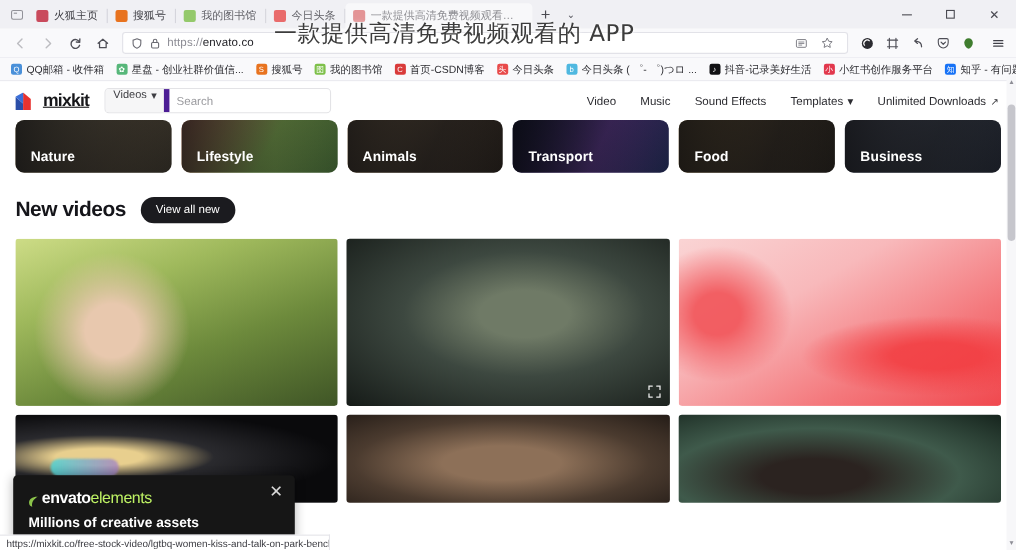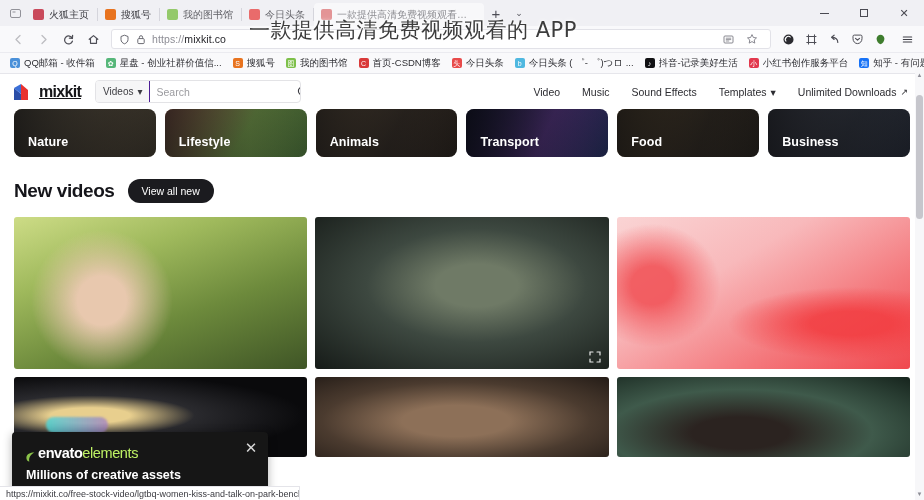--- a/index.html
+++ b/index.html
@@ -117,22 +117,22 @@
     background:#fff; gap: 14px;
   }
   .logo { display:flex; align-items:center; gap:4px; flex:0 0 auto; }
   .logo-mark { display:flex; align-items:flex-end; height:16px; gap:1px; }
   .logo-text { font-size:16px; font-weight:700; color:#17171a; letter-spacing:-.7px;text-decoration:underline; }
   .searchbox {
     display:flex; align-items:center; height:23px; border:1px solid #e3e3e6;
     border-radius:4px; width: 206px; overflow:hidden; background:#fff;
   }
   .searchbox .cat {
-    display:flex; align-items:center; gap:4px; font-size:10px; color:#3d3d42;
-    padding: 0 7px; height:100%; background:#f6f6f7; border-right:1px solid #4c1d95;
+    display:flex; align-items:flex-start; gap:4px; font-size:10px; color:#3d3d42;
+    padding: 0 7px; height:100%; background:#f6f6f7; border-right:5px solid #4c1d95;
     white-space:nowrap;
   }
   .searchbox input {
     border:0; outline:0; flex:1 1 auto; font-size:10.5px; color:#333;
     padding: 0 6px; font-family:"Liberation Sans", sans-serif; background:transparent;
   }
   .searchbox input::placeholder { color:#9b9b9f; }
   .searchbox .sbtn { width:26px; display:flex; align-items:center; justify-content:center; color:#4a4a50; }
   .topnav { margin-left:auto; display:flex; align-items:center; gap:22px; }
   .topnav a {
@@ -296,21 +296,21 @@
         <svg width="11" height="11" viewBox="0 0 11 11">
             <path d="M5.5 1.2 L9 2.5 V5.6 C9 7.6 7.4 9.2 5.5 9.8 C3.6 9.2 2 7.6 2 5.6 V2.5 Z" fill="none" stroke="#6a6a72" stroke-width="1"></path>
           </svg>
       </span>
       <span class="lock">
         <svg width="10" height="11" viewBox="0 0 10 11">
             <rect x="1.8" y="4.6" width="6.4" height="5" rx="1" fill="none" stroke="#6a6a72" stroke-width="1"></rect>
             <path d="M3.4 4.6 V3.3 A1.6 1.6 0 0 1 6.6 3.3 V4.6" fill="none" stroke="#6a6a72" stroke-width="1"></path>
           </svg>
       </span>
-      <span class="urltext"><span>https://</span><b>mixkit.co</b></span>
+      <span class="urltext"><span>https://</span><b>envato.co</b></span>
       <span class="urlactions">
         <span class="tbicon">
           <svg width="11" height="11" viewBox="0 0 11 11">
               <rect x="1" y="2" width="9" height="7" rx="1" fill="none" stroke="#7c7c84" stroke-width=".9"></rect>
               <path d="M2.8 4.2h5.4M2.8 5.6h5.4M2.8 7h3.4" stroke="#7c7c84" stroke-width=".8"></path>
             </svg>
         </span>
         <span class="tbicon">
           <svg width="12" height="12" viewBox="0 0 12 12">
               <path d="M6 1.6 L7.4 4.5 L10.5 4.9 L8.2 7.0 L8.8 10.1 L6 8.6 L3.2 10.1 L3.8 7.0 L1.5 4.9 L4.6 4.5 Z" fill="none" stroke="#7c7c84" stroke-width=".9" stroke-linejoin="round"></path>

